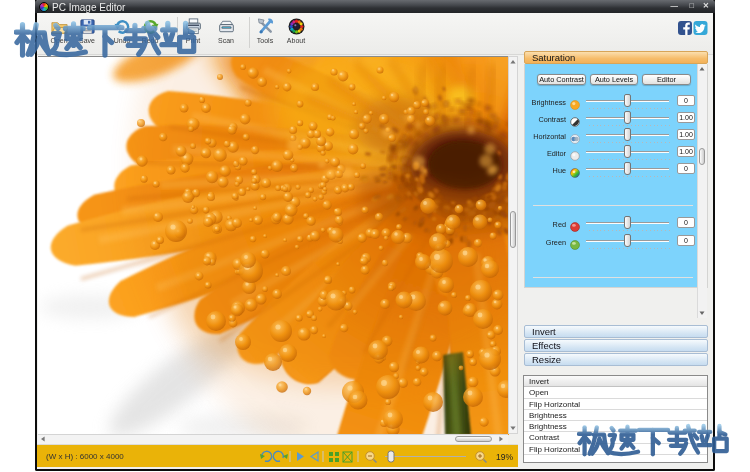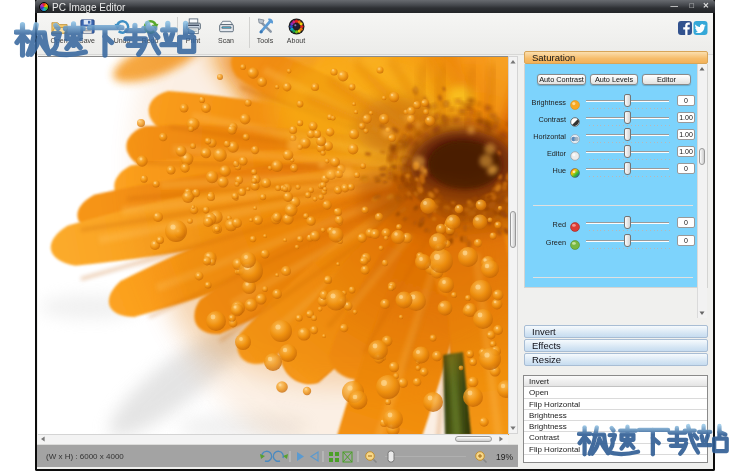--- a/index.html
+++ b/index.html
@@ -10,21 +10,21 @@
 .caption{position:absolute;top:1px;color:#e0e0e0;font-size:7.5px;font-weight:bold}
 #toolbar{position:absolute;left:0;top:13px;width:676px;height:42px;background:linear-gradient(#f6f6f4,#ececea);border-bottom:1px solid #d8d8d6}
 .tbtn{position:absolute;top:4px;width:34px;height:36px;text-align:center;color:#3a3a3a;font-size:7px}
 .tbtn .ic{display:block;margin:0 auto 1px auto;width:19px;height:19px}
 .tsep{position:absolute;top:4px;width:1px;height:31px;background:#d2d2d0}
 #canvas{position:absolute;left:1px;top:56px;width:471px;height:378px;background:#fff;border:1px solid #8a8a8a;border-left:none}
 #vsb{position:absolute;left:471px;top:56px;width:10px;height:378px;background:#f3f3f3;border:1px solid #d4d4d4}
 #vsb .th{position:absolute;left:1px;top:154px;width:6px;height:37px;background:linear-gradient(90deg,#fdfdfd,#cccccc);border:1px solid #999;border-radius:3px}
 #hsb{position:absolute;left:1px;top:434px;width:470px;height:10px;background:#f3f3f3;border-top:1px solid #d4d4d4}
 #hsb .th{position:absolute;left:417px;top:1px;width:37px;height:6px;background:linear-gradient(#fdfdfd,#cccccc);border:1px solid #999;border-radius:3px}
-#status{position:absolute;left:0px;top:444px;width:481px;height:23px;background:#a3a3a3;border-top:1px solid #dcdcda;font-size:8px;color:#333}
+#status{position:absolute;left:0px;top:444px;width:481px;height:23px;background:#eab308;border-top:1px solid #dcdcda;font-size:8px;color:#333}
 .ghead{position:absolute;left:487px;width:184px;height:13px;border:1px solid #d8a558;border-radius:2px;background:linear-gradient(#fbdfae,#f6bc6a 60%,#f3b158);color:#141414;font-size:9.5px;padding-left:7px;line-height:12px}
 .bhead{position:absolute;left:487px;width:184px;height:13px;border:1px solid #a8bdd4;border-radius:2px;background:linear-gradient(#f6fafd,#d3e4f3 70%,#c7dcf0);color:#101018;font-size:9.5px;padding-left:7px;line-height:12px}
 #adjbody{position:absolute;left:487px;top:64px;width:184px;height:224px;background:#7dd3fc;border:1px solid #d4d4d2;border-top:none}
 .abtn{position:absolute;height:11px;border:1px solid #8a8a8a;border-radius:3px;background:linear-gradient(#ffffff,#e2e2e0);font-size:7.3px;color:#111;text-align:center;line-height:10px;white-space:nowrap;box-shadow:0 0.5px 1px rgba(0,0,0,.2)}
 .srow{position:absolute;left:0;width:184px;height:10px}
 .slbl{position:absolute;right:143px;top:1.5px;font-size:7.3px;color:#222;text-align:right;width:56px;white-space:nowrap}
 .sic{position:absolute;left:45px;top:0;width:10px;height:10px}
 .strk{position:absolute;left:61px;top:4px;width:83px;height:2px;border-top:1px solid #9a9a9a;border-bottom:1px solid #fdfdfd}
 .sth{position:absolute;top:-2px;width:7px;height:13px;background:linear-gradient(90deg,#fcfcfc,#d4d4d4);border:1px solid #757575;border-radius:2px 2px 3px 3px}
 .sval{position:absolute;left:152px;top:-1px;width:18px;height:11px;border:1px solid #999;border-radius:2px;background:#fff;font-size:7px;text-align:center;line-height:9px;color:#111}

